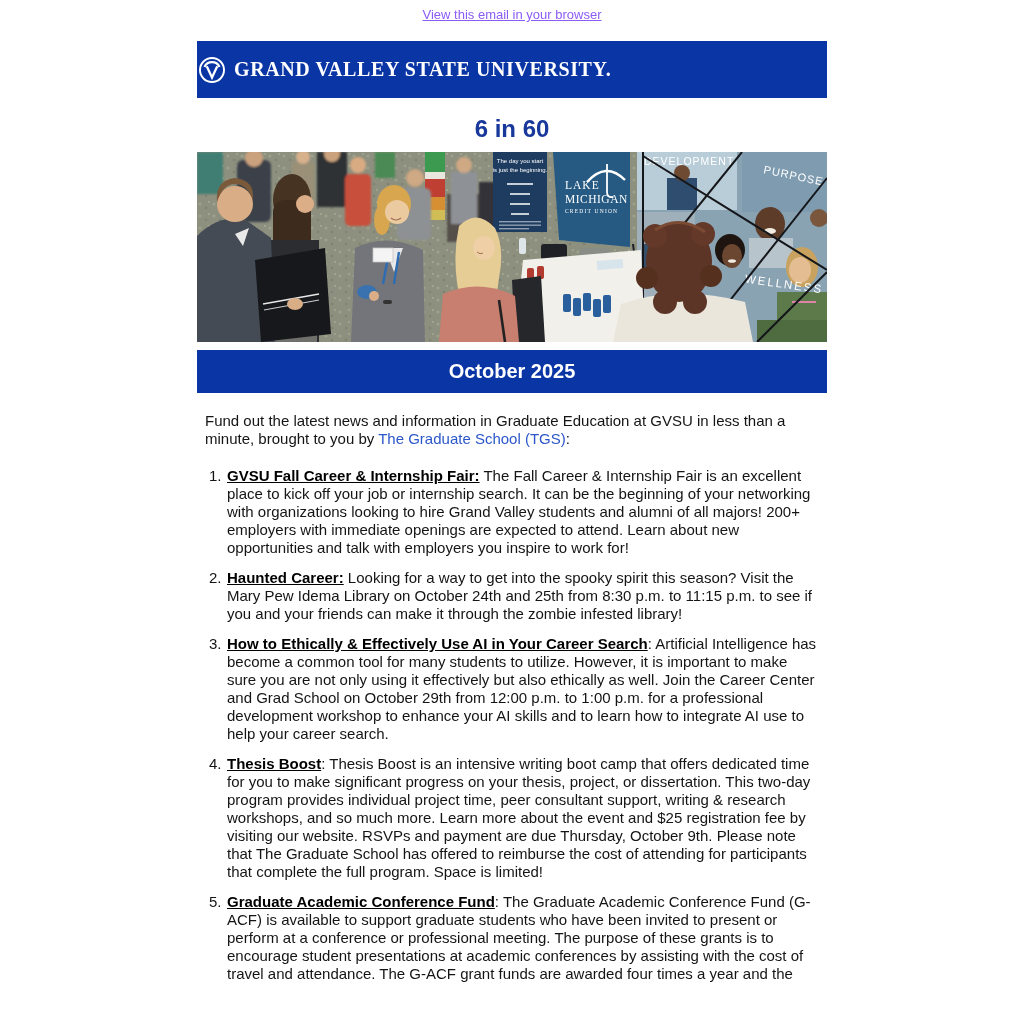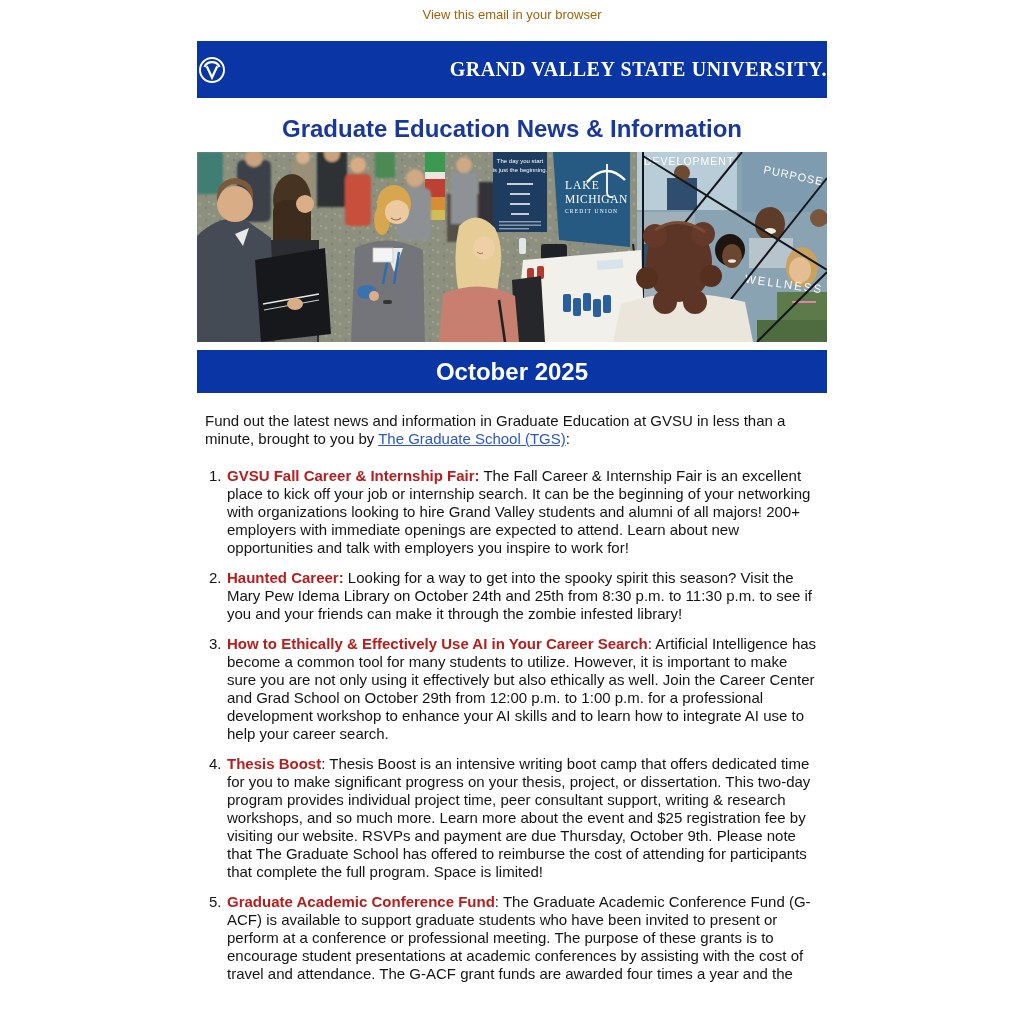--- a/index.html
+++ b/index.html
@@ -1,32 +1,32 @@
 <!DOCTYPE html>
 <html><head>
 <meta charset="utf-8">
 <style>
   html,body{margin:0;padding:0;width:1024px;height:1024px;overflow:hidden;background:#ffffff;
             font-family:"Liberation Sans", sans-serif;color:#141414;}
   .content{width:630px;margin:0 auto;}
   .preheader{text-align:center;padding:7px 0 0;font-size:13px;}
-  .preheader a{color:#a16207;cursor:pointer;}
-  .header-bar{margin-top:19px;height:57px;background:#0a35a5;display:flex;align-items:center;justify-content:space-between;gap:7px;}
+  .preheader a{color:#8b5cf6;text-decoration:underline;cursor:pointer;}
+  .header-bar{margin-top:19px;height:57px;background:#0a35a5;display:flex;align-items:center;justify-content:flex-start;gap:7px;}
   .univ-name{color:#ffffff;font-family:"Liberation Serif", serif;font-weight:bold;font-size:20px;letter-spacing:0.6px;}
   .title-block{margin:16px 0 9px;text-align:center;color:#19389b;font-weight:bold;font-size:24px;line-height:29px;}
   .photo-wrap{height:190px;line-height:0;}
   .month-banner{margin-top:8px;height:43px;background:#0a35a5;display:flex;align-items:center;justify-content:center;
-                color:#ffffff;font-weight:bold;font-size:24px;}
+                color:#ffffff;font-weight:bold;font-size:20px;}
   .body-copy{padding:19px 8px 0;font-size:15px;line-height:18px;}
   .intro{margin:0 0 19px;}
-  .intro a{color:#2b57c9;text-decoration:underline;cursor:pointer;}
+  .intro a{color:#2b57c9;cursor:pointer;}
   ol.news{list-style:none;margin:0;padding:0;}
   ol.news li{position:relative;padding-left:22px;margin-bottom:12px;}
   .li-num{position:absolute;left:4px;top:0;}
-  ol.news a{color:#b91c1c;font-weight:bold;cursor:pointer;}
+  ol.news a{color:#000000;font-weight:bold;text-decoration:underline;cursor:pointer;}
   svg text{font-family:"Liberation Sans", sans-serif;}
   svg text.serif{font-family:"Liberation Serif", serif;}
 </style>
 </head>
 <body>
 
 <div class="content">
 
   <div class="preheader">
     <a>View this email in your browser</a>
@@ -35,21 +35,21 @@
   <div class="header-bar">
     <svg width="30" height="30" viewBox="-20 -20 40 40">
       <circle cx="0" cy="0" r="16" fill="none" stroke="#ffffff" stroke-width="2.6"></circle>
       <path d="M -10,-4 A 11,11 0 0 1 10,-4" fill="none" stroke="#ffffff" stroke-width="3"></path>
       <path d="M -7,-5 L 0,10 L 7,-5" fill="none" stroke="#ffffff" stroke-width="3" stroke-linejoin="miter"></path>
     </svg>
     <span class="univ-name">GRAND VALLEY STATE UNIVERSITY.</span>
   </div>
 
   <div class="title-block">
-    <div>Graduate Education News &amp; Information</div>
+    <div>6 in 60</div>
   </div>
 
   <div class="photo-wrap">
     <svg width="630" height="190" viewBox="0 0 630 190">
       <defs>
         <pattern id="carpet" width="14" height="12" patternUnits="userSpaceOnUse">
           <rect width="14" height="12" fill="#8d907f"></rect>
           <circle cx="3" cy="4" r="1.6" fill="#9ba18a"></circle>
           <circle cx="9" cy="8" r="1.3" fill="#7f8271"></circle>
           <circle cx="12" cy="2" r="1.1" fill="#a3a892"></circle>
@@ -230,20 +230,20 @@
 
   <div class="month-banner">
     <span>October 2025</span>
   </div>
 
   <div class="body-copy">
     <p class="intro"><span>Fund out the latest news and information in Graduate Education at GVSU in less than a minute, brought to you by </span><a>The Graduate School (TGS)</a><span>:</span></p>
 
     <ol class="news">
       <li><span class="li-num">1.</span><a>GVSU Fall Career &amp; Internship Fair:</a><span> The Fall Career &amp; Internship Fair is an excellent place to kick off your job or internship search. It can be the beginning of your networking with organizations looking to hire Grand Valley students and alumni of all majors! 200+ employers with immediate openings are expected to attend. Learn about new opportunities and talk with employers you inspire to work for!</span></li>
-      <li><span class="li-num">2.</span><a>Haunted Career:</a><span> Looking for a way to get into the spooky spirit this season? Visit the Mary Pew Idema Library on October 24th and 25th from 8:30 p.m. to 11:30 p.m. to see if you and your friends can make it through the zombie infested library!</span></li>
+      <li><span class="li-num">2.</span><a>Haunted Career:</a><span> Looking for a way to get into the spooky spirit this season? Visit the Mary Pew Idema Library on October 24th and 25th from 8:30 p.m. to 11:15 p.m. to see if you and your friends can make it through the zombie infested library!</span></li>
       <li><span class="li-num">3.</span><a>How to Ethically &amp; Effectively Use AI in Your Career Search</a><span>: Artificial Intelligence has become a common tool for many students to utilize. However, it is important to make sure you are not only using it effectively but also ethically as well. Join the Career Center and Grad School on October 29th from 12:00 p.m. to 1:00 p.m. for a professional development workshop to enhance your AI skills and to learn how to integrate AI use to help your career search.</span></li>
       <li><span class="li-num">4.</span><a>Thesis Boost</a><span>: Thesis Boost is an intensive writing boot camp that offers dedicated time for you to make significant progress on your thesis, project, or dissertation. This two-day program provides individual project time, peer consultant support, writing &amp; research workshops, and so much more. Learn more about the event and $25 registration fee by visiting our website. RSVPs and payment are due Thursday, October 9th. Please note that The Graduate School has offered to reimburse the cost of attending for participants that complete the full program. Space is limited!</span></li>
       <li><span class="li-num">5.</span><a>Graduate Academic Conference Fund</a><span>: The Graduate Academic Conference Fund (G-ACF) is available to support graduate students who have been invited to present or perform at a conference or professional meeting. The purpose of these grants is to encourage student presentations at academic conferences by assisting with the cost of travel and attendance. The G-ACF grant funds are awarded four times a year and the</span></li>
     </ol>
   </div>
 
 </div>
 
 </body></html>

